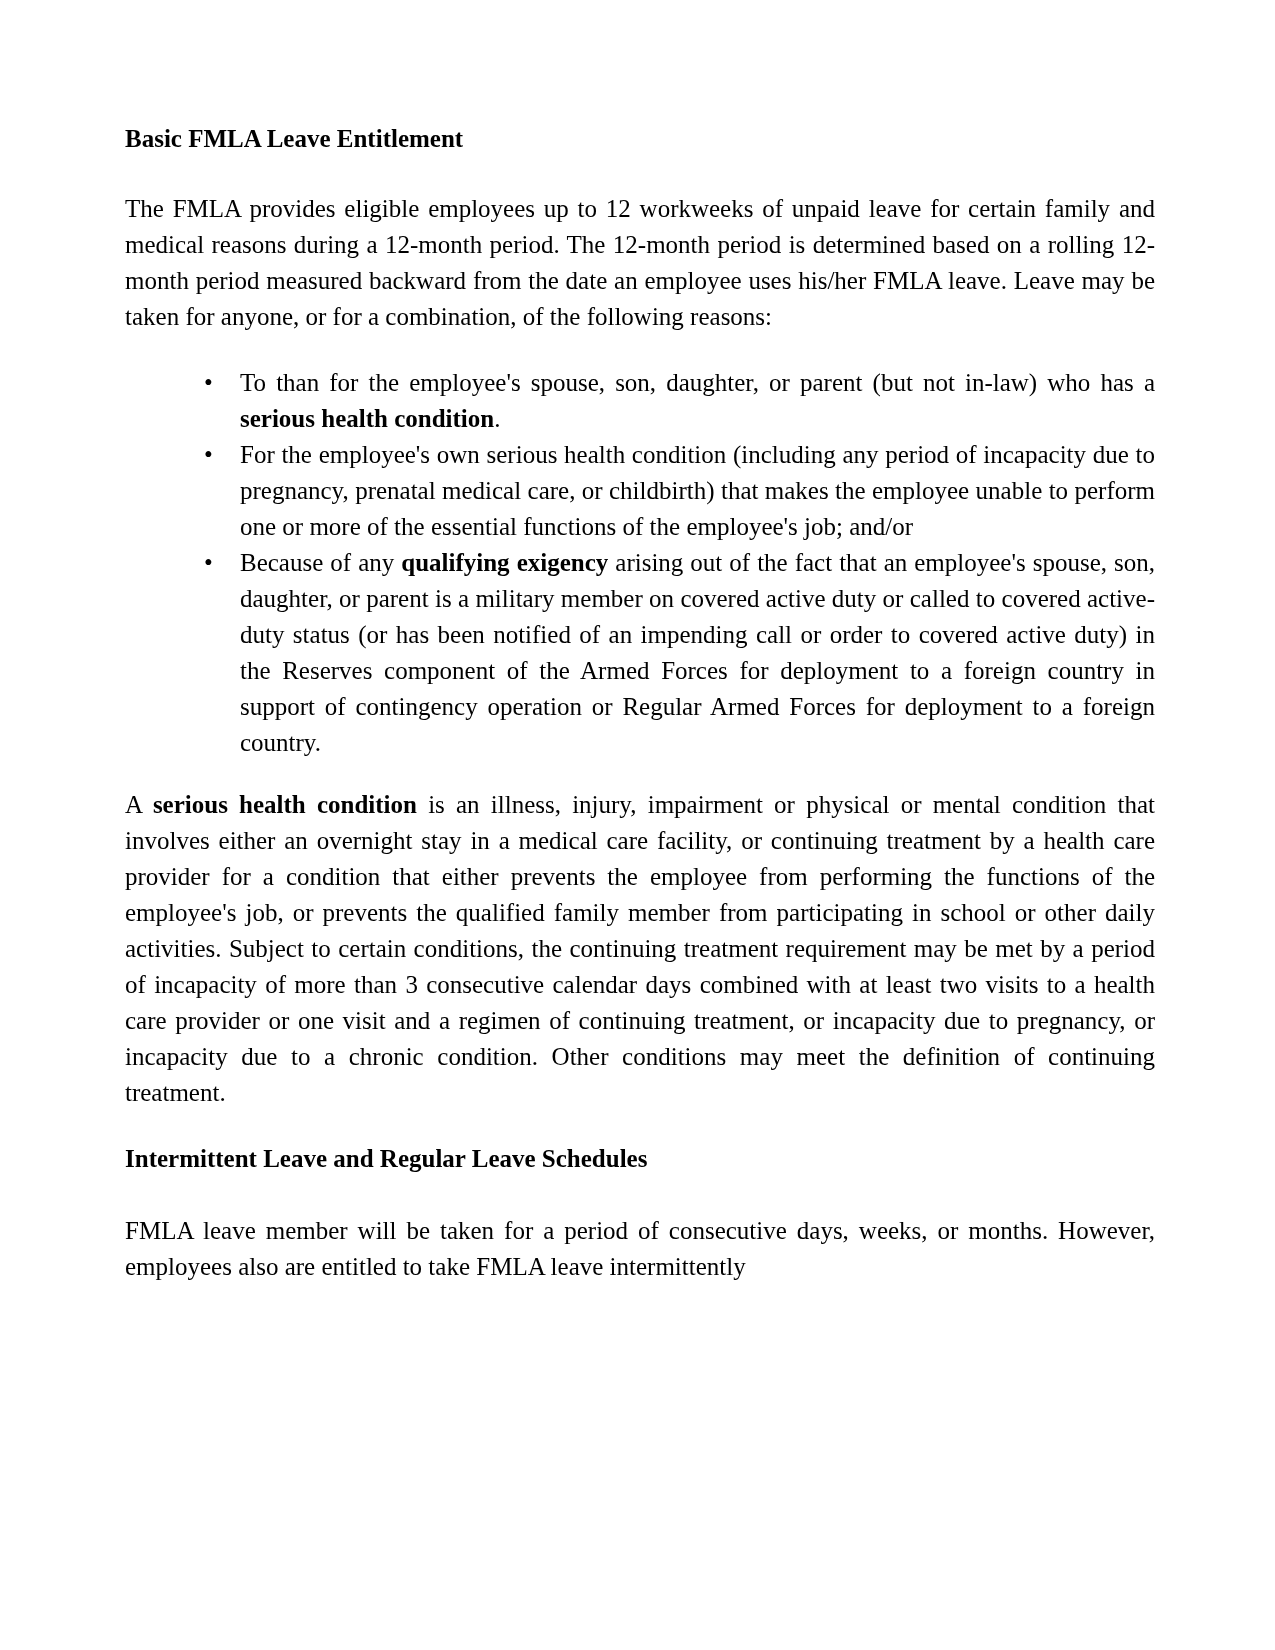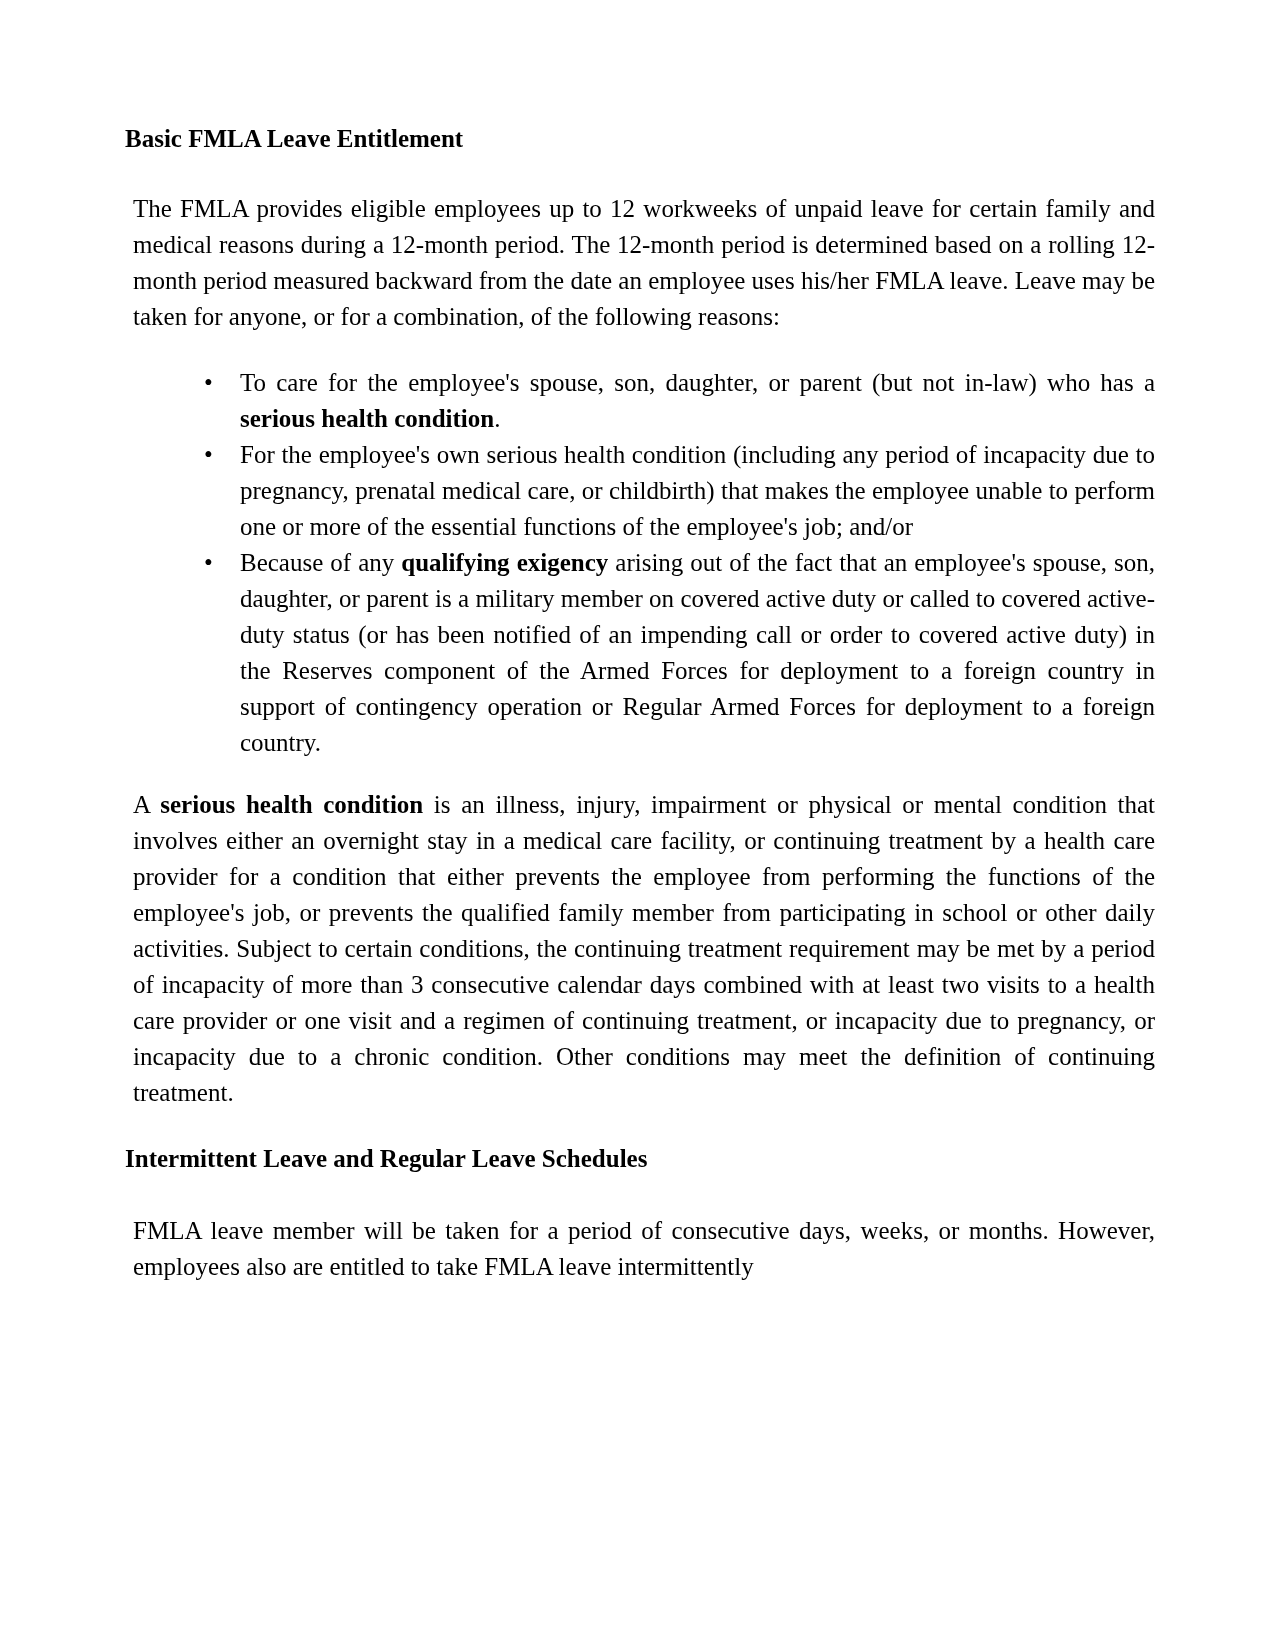--- a/index.html
+++ b/index.html
@@ -27,21 +27,21 @@
   }
   h1, h2 {
     font-size: 25px;
     line-height: 36px;
     font-weight: bold;
     margin: 0 0 34px 0;
     text-align: left;
   }
   h2 { margin-bottom: 36px; }
   p {
-    margin: 0 0 30px 8px;
+    margin: 0 0 30px 0;
     text-align: justify;
   }
   ul.bullets {
     list-style: none;
     margin: 0 0 26px 0;
     padding: 0;
   }
   ul.bullets li {
     position: relative;
     padding-left: 115px;
@@ -68,21 +68,21 @@
 <body>
 
 <div class="page">
   <div class="content">
 
     <h1>Basic FMLA Leave Entitlement</h1>
 
     <p>The FMLA provides eligible employees up to 12 workweeks of unpaid leave for certain family and medical reasons during a 12-month period. The 12-month period is determined based on a rolling 12-month period measured backward from the date an employee uses his/her FMLA leave. Leave may be taken for anyone, or for a combination, of the following reasons:</p>
 
     <ul class="bullets">
-      <li><span>To care for the employee's spouse, son, daughter, or parent (but not in-law) who has a </span><b>serious health condition</b><span>.</span></li>
+      <li><span>To than for the employee's spouse, son, daughter, or parent (but not in-law) who has a </span><b>serious health condition</b><span>.</span></li>
       <li><span>For the employee's own serious health condition (including any period of incapacity due to pregnancy, prenatal medical care, or childbirth) that makes the employee unable to perform one or more of the essential functions of the employee's job; and/or</span></li>
       <li><span>Because of any </span><b>qualifying exigency</b><span> arising out of the fact that an employee's spouse, son, daughter, or parent is a military member on covered active duty or called to covered active-duty status (or has been notified of an impending call or order to covered active duty) in the Reserves component of the Armed Forces for deployment to a foreign country in support of contingency operation or Regular Armed Forces for deployment to a foreign country.</span></li>
     </ul>
 
     <p><span>A </span><b>serious health condition</b><span> is an illness, injury, impairment or physical or mental condition that involves either an overnight stay in a medical care facility, or continuing treatment by a health care provider for a condition that either prevents the employee from performing the functions of the employee's job, or prevents the qualified family member from participating in school or other daily activities. Subject to certain conditions, the continuing treatment requirement may be met by a period of incapacity of more than 3 consecutive calendar days combined with at least two visits to a health care provider or one visit and a regimen of continuing treatment, or incapacity due to pregnancy, or incapacity due to a chronic condition. Other conditions may meet the definition of continuing treatment.</span></p>
 
     <h2>Intermittent Leave and Regular Leave Schedules</h2>
 
     <p>FMLA leave member will be taken for a period of consecutive days, weeks, or months. However, employees also are entitled to take FMLA leave intermittently</p>
 

